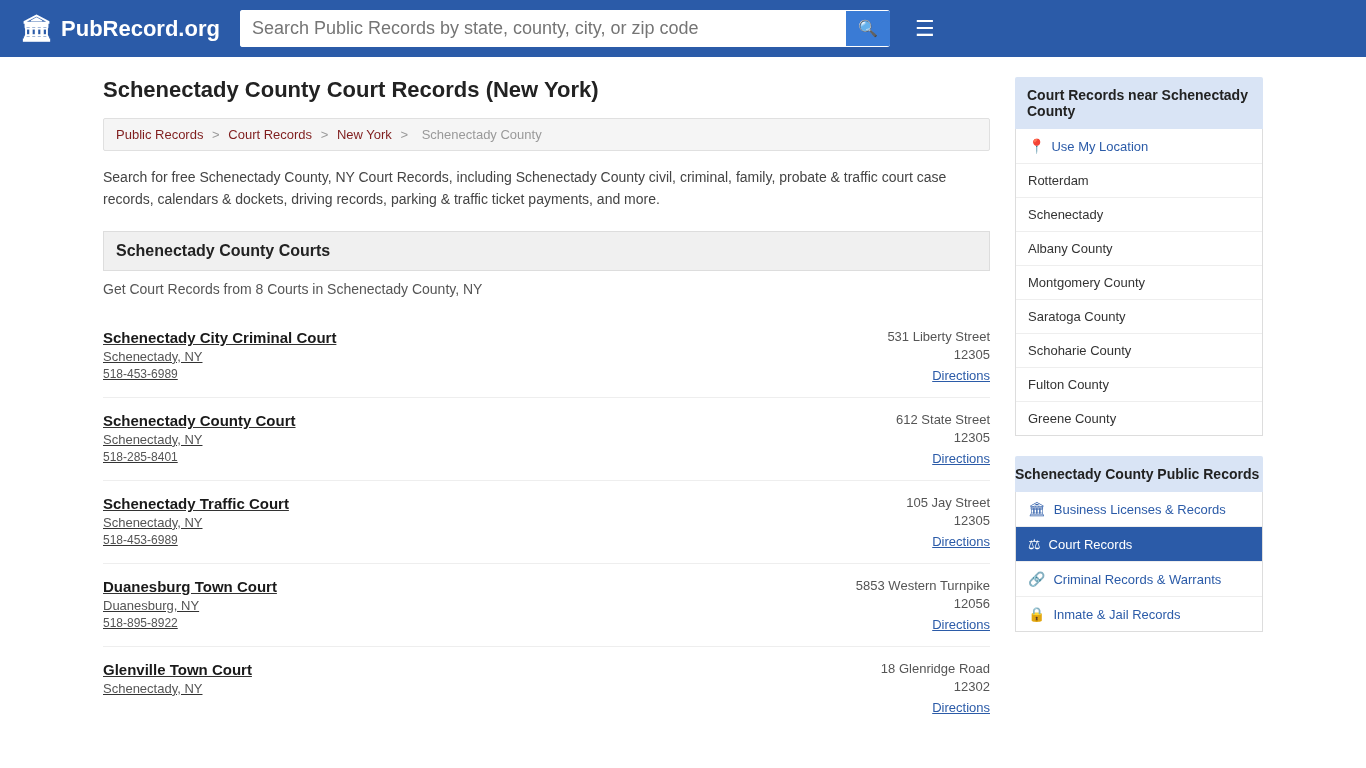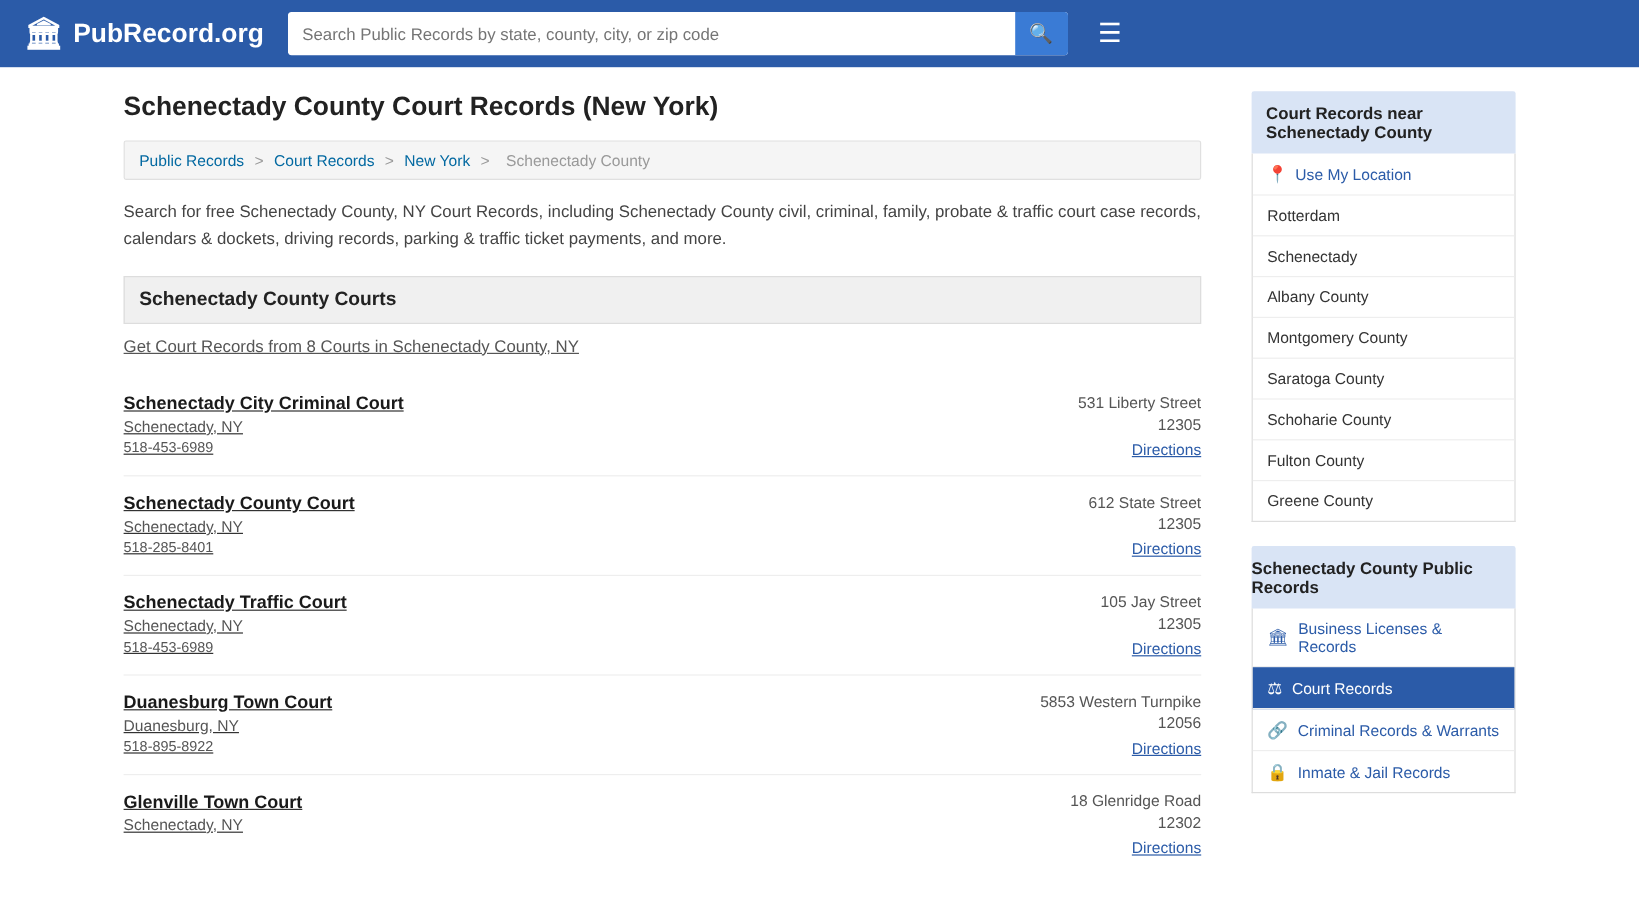--- a/index.html
+++ b/index.html
@@ -32,21 +32,21 @@
       background: #fff;
       border-radius: 3px;
       overflow: hidden;
       max-width: 650px;
     }
     .search-input {
       flex: 1;
       border: none;
       outline: none;
       padding: 8px 12px;
-      font-size: 14px;
+      font-size: 18px;
       color: #555;
     }
     .search-btn {
       background: #3a7bd5;
       border: none;
       padding: 8px 12px;
       cursor: pointer;
       color: #fff;
       font-size: 16px;
     }
@@ -58,21 +58,21 @@
       cursor: pointer;
       padding: 5px;
     }
 
     
     .main-container {
       max-width: 1200px;
       margin: 0 auto;
       padding: 20px 20px;
       display: flex;
-      gap: 42px;
+      gap: 25px;
       justify-content: flex-end;
     }
 
     
     .content {
       flex: 1;
     }
     .page-title {
       font-size: 22px;
       font-weight: bold;
@@ -82,21 +82,21 @@
     .breadcrumb {
       background: #f5f5f5;
       padding: 8px 12px;
       border: 1px solid #e0e0e0;
       font-size: 13px;
       color: #555;
       margin-bottom: 15px;
       border-radius: 2px;
     }
     .breadcrumb a {
-      color: #0369a1;
+      color: #7f1d1d;
       text-decoration: none;
     }
     .breadcrumb span {
       margin: 0 5px;
       color: #999;
     }
     .description {
       font-size: 14px;
       color: #444;
       line-height: 1.6;
@@ -108,21 +108,20 @@
       padding: 10px 12px;
       font-size: 16px;
       font-weight: bold;
       color: #222;
       margin-bottom: 10px;
     }
     .courts-count {
       font-size: 14px;
       color: #555;
       margin-bottom: 18px;
-      text-decoration: underline;
     }
 
     
     .court-entry {
       border-bottom: 1px solid #eee;
       padding: 14px 0;
       display: flex;
       justify-content: space-between;
       align-items: flex-start;
     }
@@ -163,21 +162,21 @@
     }
     .directions-link {
       color: #2b5ba8;
       text-decoration: underline;
       font-size: 13px;
       cursor: pointer;
     }
 
     
     .sidebar {
-      width: 220px;
+      width: 248px;
       flex-shrink: 0;
     }
     .sidebar-section-title {
       background: #d9e4f5;
       padding: 10px 12px;
       font-size: 14px;
       font-weight: bold;
       color: #222;
       margin-bottom: 0;
       border-radius: 2px 2px 0 0;

